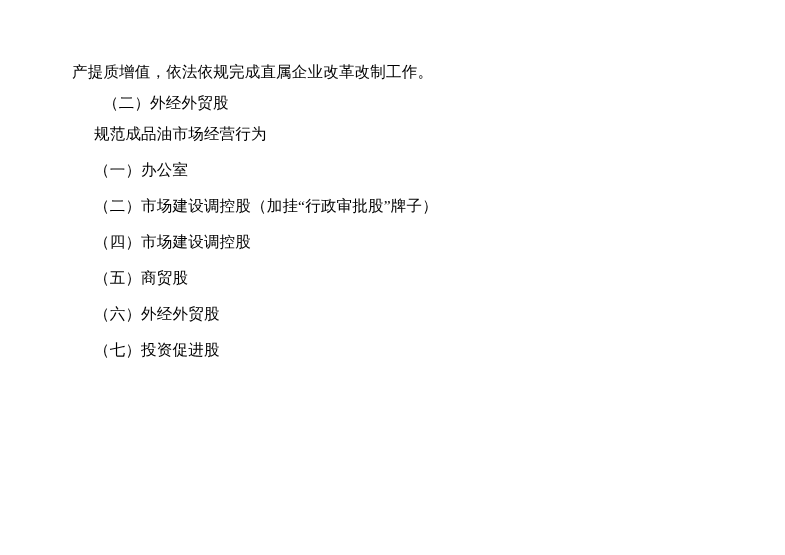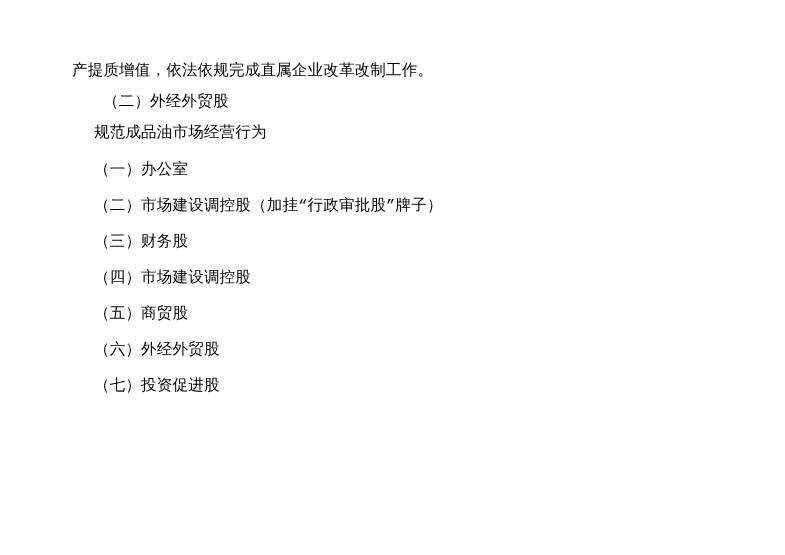--- a/index.html
+++ b/index.html
@@ -13,21 +13,20 @@
     font-family: "Liberation Serif", "DejaVu Serif", serif;
     color: #000000;
     overflow: hidden;
   }
   #page {
     position: relative;
     width: 785px;
     height: 555px;
     box-sizing: border-box;
     padding: 56px 72px 0 72px;
-    font-family: Liberation Mono, monospace;
   }
   .doc-body {
     font-size: 15.5px;
     line-height: 31px;
     letter-spacing: 0.2px;
     text-align: justify;
     text-justify: inter-ideograph;
   }
   .para {
     margin: 0;
@@ -59,20 +58,19 @@
 
 
     <p class="para indent">（二）外经外贸股</p>
 
     <p class="para indent-half">规范成品油市场经营行为</p>
 
     <div class="spacer-sm"></div>
 
     <p class="list-line">（一）办公室</p>
     <p class="list-line">（二）市场建设调控股（加挂“行政审批股”牌子）</p>
-    <p class="list-line">（三）财务股</p>
     <p class="list-line">（四）市场建设调控股</p>
     <p class="list-line">（五）商贸股</p>
     <p class="list-line">（六）外经外贸股</p>
     <p class="list-line">（七）投资促进股</p>
 
   </div>
 </div>
 
 </body></html>

